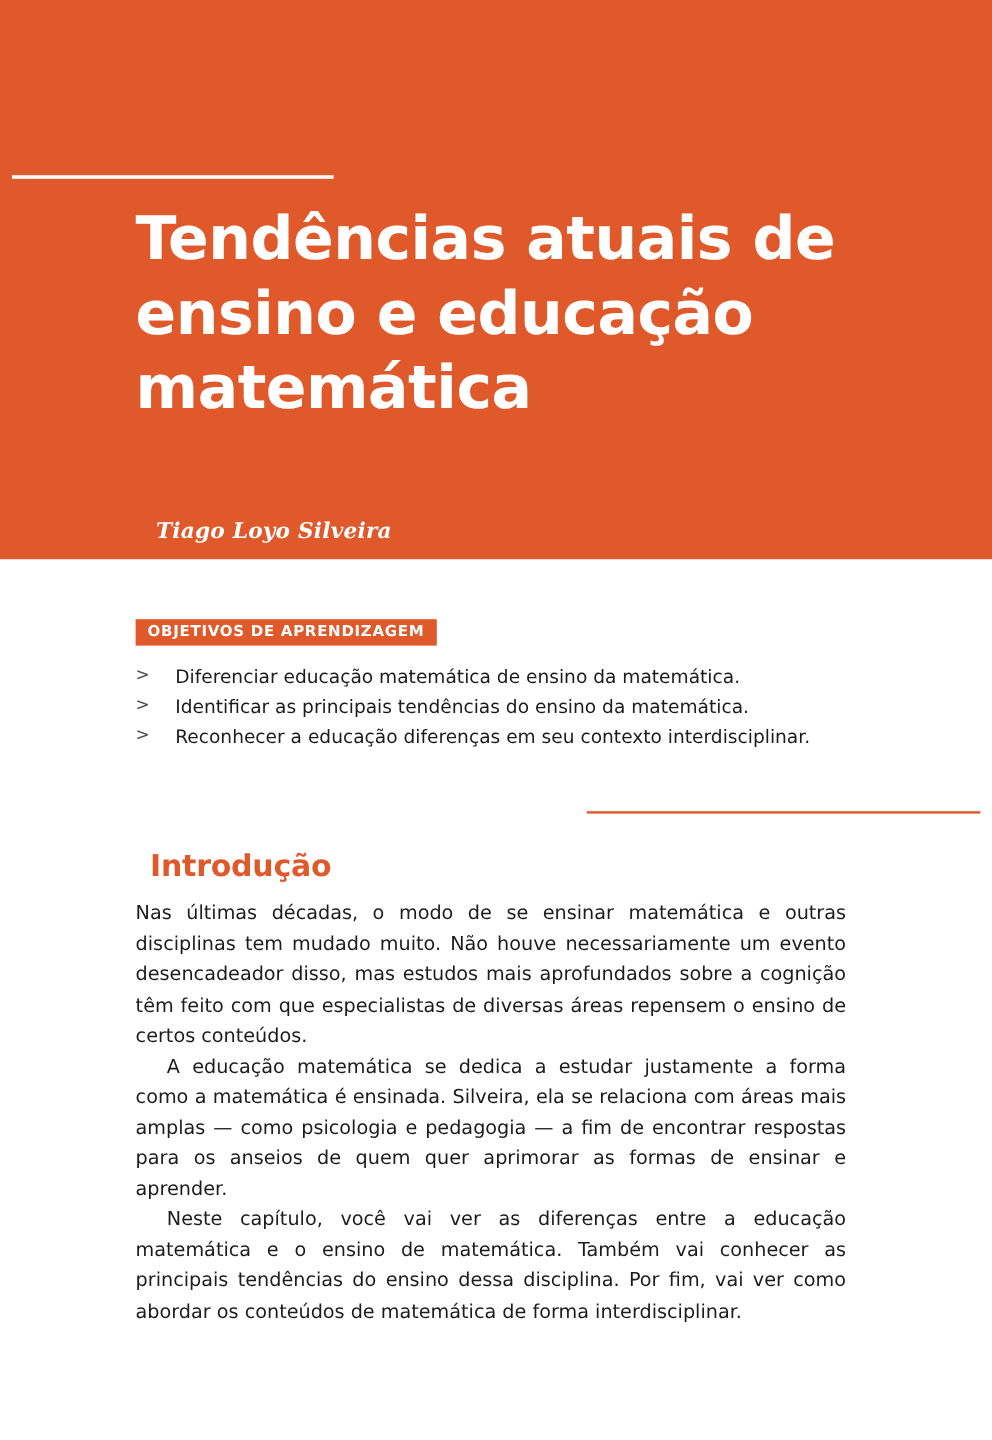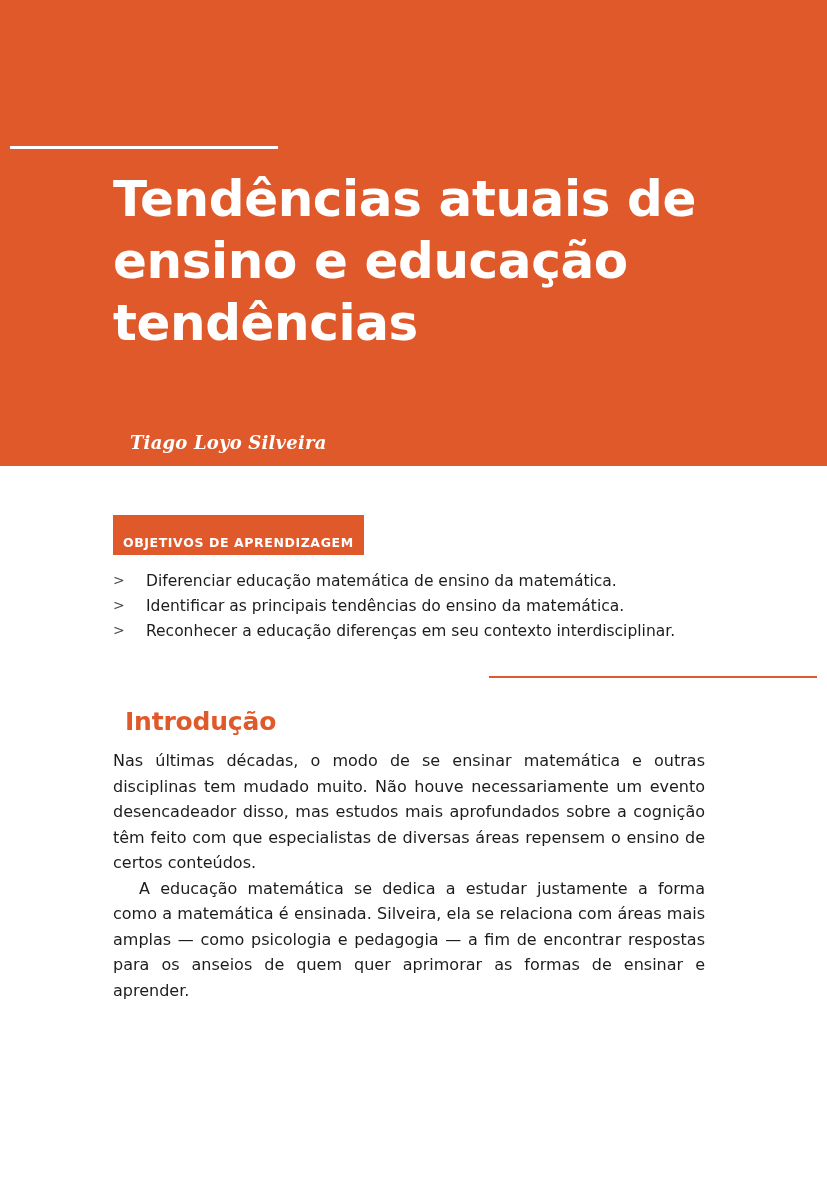--- a/index.html
+++ b/index.html
@@ -70,21 +70,21 @@
     top: 515px;
     width: 600px;
   }
   .objectives-label {
     display: inline-block;
     background: #e0592a;
     color: #ffffff;
     font-size: 12.5px;
     font-weight: bold;
     letter-spacing: 0.6px;
-    padding: 20px 10px 5px 10px;
+    padding: 2px 10px 5px 10px;
   }
   .objectives-list {
     list-style: none;
     margin: 14px 0 0 0;
     padding: 0;
   }
   .objectives-list li {
     position: relative;
     padding-left: 33px;
     color: #1c1c1c;
@@ -137,21 +137,21 @@
     text-indent: 26px;
   }
 </style>
 </head>
 <body>
 
 <div class="page">
 
   <div class="header-band">
     <div class="header-rule"></div>
-    <h1 class="chapter-title">Tendências atuais de ensino e educação tendências</h1>
+    <h1 class="chapter-title">Tendências atuais de ensino e educação matemática</h1>
     <p class="chapter-author">Tiago Loyo Silveira</p>
   </div>
 
   <div class="objectives">
     <span class="objectives-label">OBJETIVOS DE APRENDIZAGEM</span>
     <ul class="objectives-list">
       <li>
         <span class="bullet">&gt;</span>
         <span>Diferenciar educação matemática de ensino da matemática.</span>
       </li>
@@ -165,15 +165,16 @@
       </li>
     </ul>
   </div>
 
   <div class="section-rule"></div>
   <h2 class="section-title">Introdução</h2>
 
   <div class="body-text">
     <p>Nas últimas décadas, o modo de se ensinar matemática e outras disciplinas tem mudado muito. Não houve necessariamente um evento desencadeador disso, mas estudos mais aprofundados sobre a cognição têm feito com que especialistas de diversas áreas repensem o ensino de certos conteúdos.</p>
     <p>A educação matemática se dedica a estudar justamente a forma como a matemática é ensinada. Silveira, ela se relaciona com áreas mais amplas — como psicologia e pedagogia — a fim de encontrar respostas para os anseios de quem quer aprimorar as formas de ensinar e aprender.</p>
+    <p>Neste capítulo, você vai ver as diferenças entre a educação matemática e o ensino de matemática. Também vai conhecer as principais tendências do ensino dessa disciplina. Por fim, vai ver como abordar os conteúdos de matemática de forma interdisciplinar.</p>
   </div>
 
 </div>
 
 </body></html>

